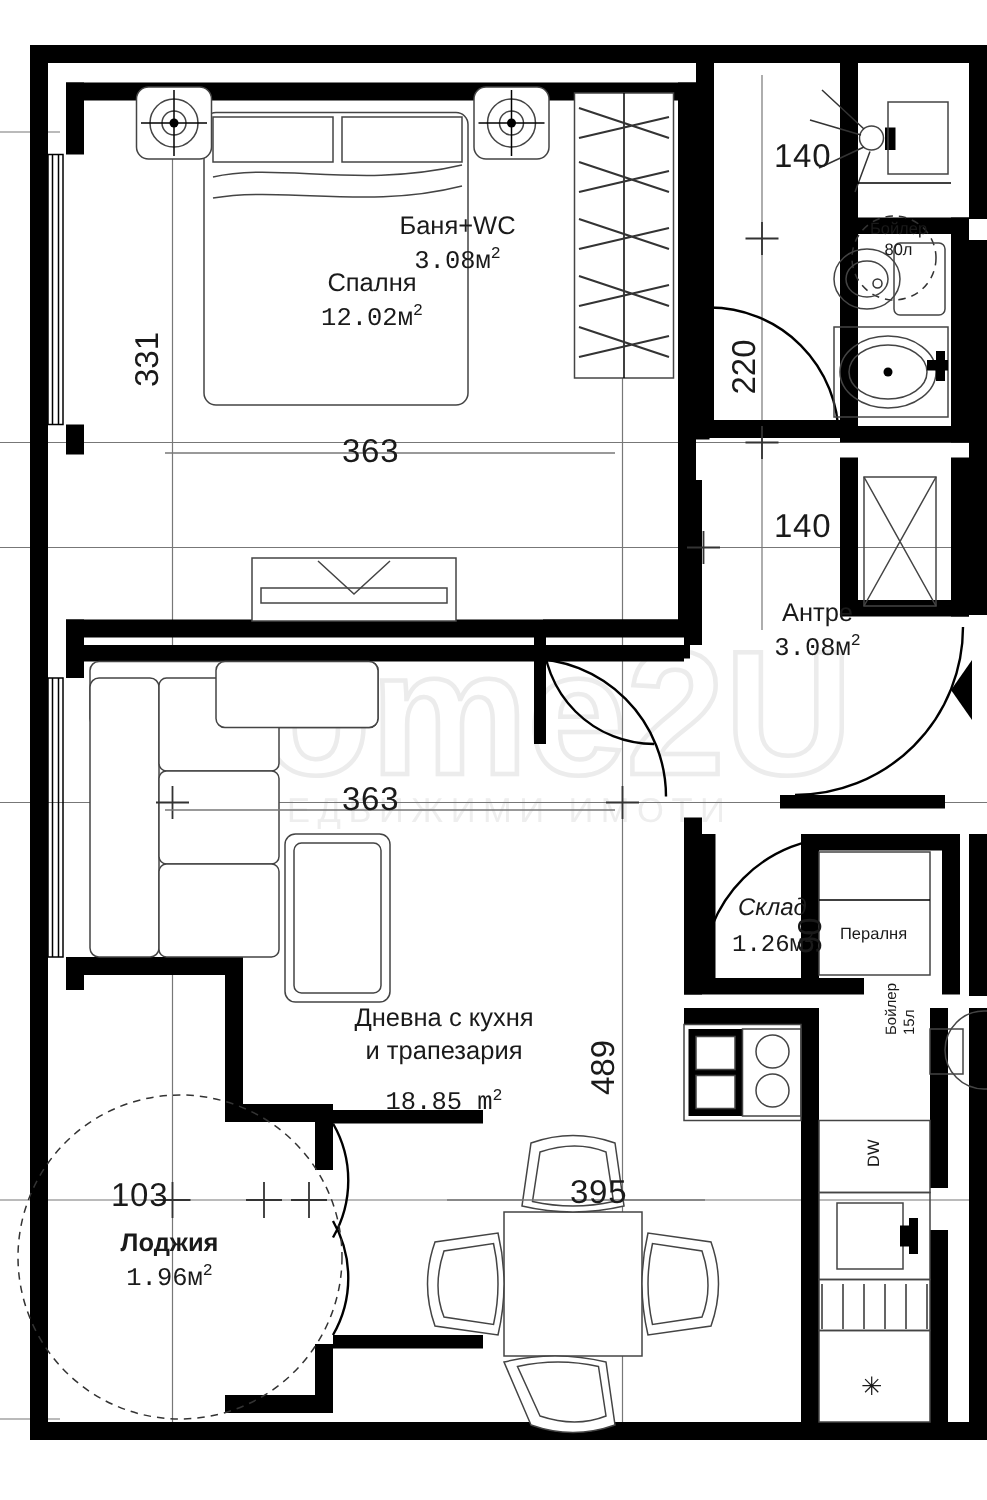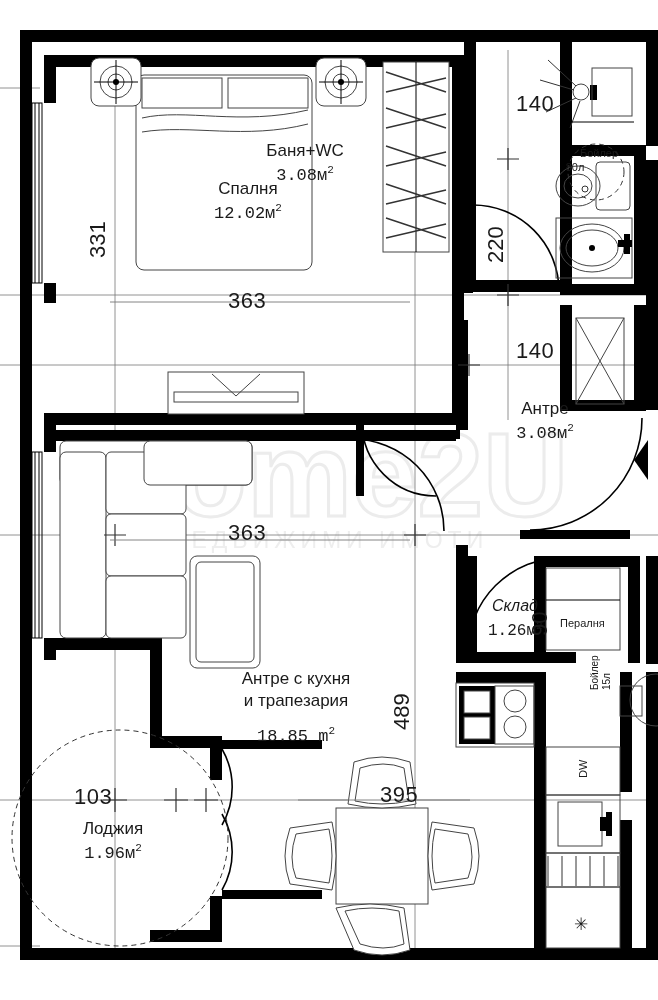--- a/index.html
+++ b/index.html
@@ -332,30 +332,30 @@
   </div>
 
   <div class="lbl room-name" style="left:492px;top:598px;font-size:16px;font-style:italic;">
     <span>Склад</span>
   </div>
   <div class="lbl room-area" style="left:488px;top:621px;font-size:16px;">
     <span>1.26м</span><span class="sup">2</span>
   </div>
 
   <div class="lbl room-name ctr" style="left:196px;top:670px;width:200px;">
-    <span>Антре с кухня</span>
+    <span>Дневна с кухня</span>
   </div>
   <div class="lbl room-name ctr" style="left:196px;top:692px;width:200px;">
     <span>и трапезария</span>
   </div>
   <div class="lbl room-area ctr" style="left:196px;top:714px;width:200px;margin-top:12px;">
     <span>18.85 m</span><span class="sup">2</span>
   </div>
 
-  <div class="lbl room-name ctr" style="left:48px;top:820px;width:130px;">
+  <div class="lbl room-name ctr" style="left:48px;top:820px;width:130px;font-weight:bold;">
     <span>Лоджия</span>
   </div>
   <div class="lbl room-area ctr" style="left:48px;top:843px;width:130px;">
     <span>1.96м</span><span class="sup">2</span>
   </div>
 
   <div class="lbl dim" style="left:228px;top:289px;">
     <span>363</span>
   </div>
   <div class="lbl dim" style="left:228px;top:521px;">
@@ -383,21 +383,21 @@
   <div class="lbl dim-v" style="left:484px;top:263px;transform:rotate(-90deg);">
     <span>220</span>
   </div>
   <div class="lbl dim-v" style="left:528px;top:636px;transform:rotate(-90deg);">
     <span>90</span>
   </div>
 
   <div class="lbl small ctr" style="left:564px;top:148px;width:70px;">
     <span>Бойлер</span>
   </div>
-  <div class="lbl small ctr" style="left:540px;top:162px;width:70px;">
+  <div class="lbl small ctr" style="left:564px;top:162px;width:70px;">
     <span>80л</span>
   </div>
 
   <div class="lbl tiny" style="left:590px;top:690px;transform:rotate(-90deg);transform-origin:left top;">
     <span>Бойлер</span>
   </div>
   <div class="lbl tiny" style="left:602px;top:690px;transform:rotate(-90deg);transform-origin:left top;">
     <span>15л</span>
   </div>
 

